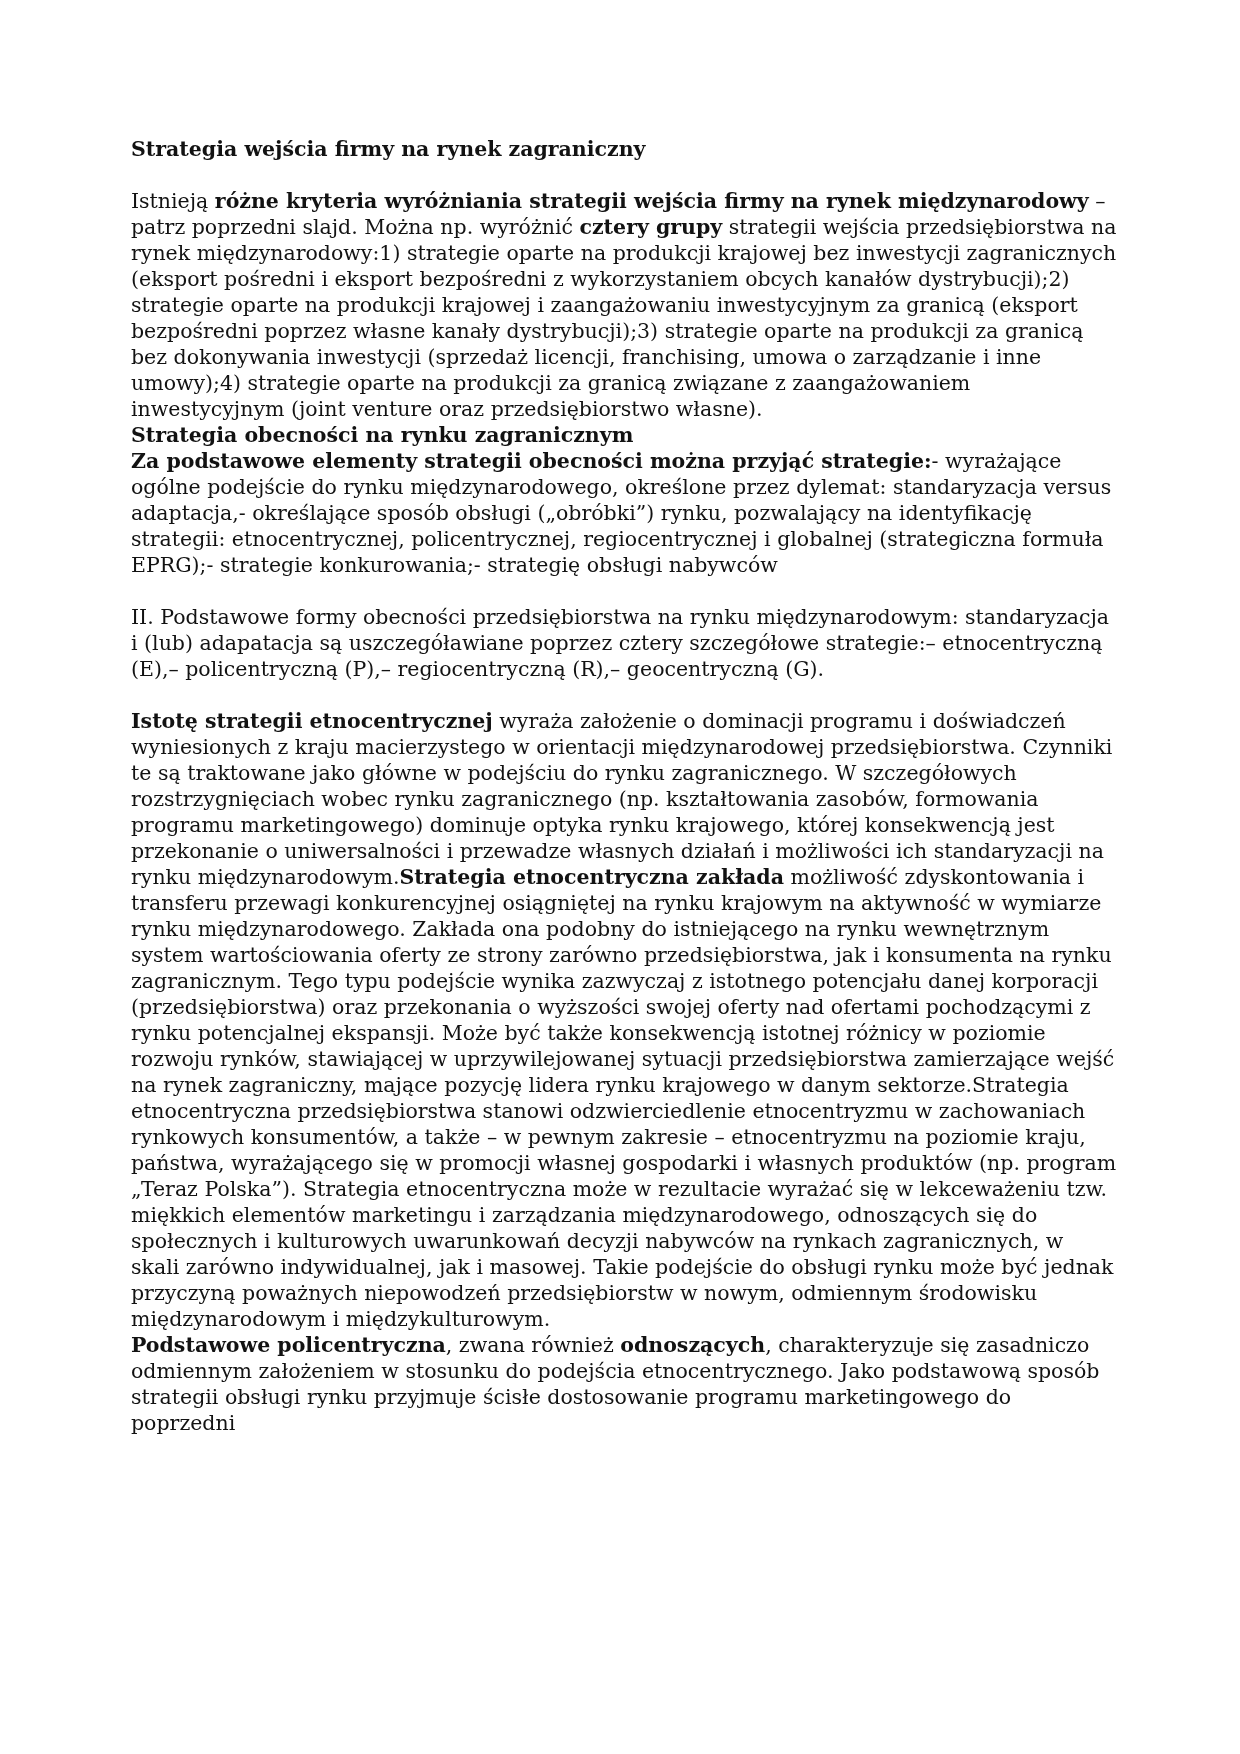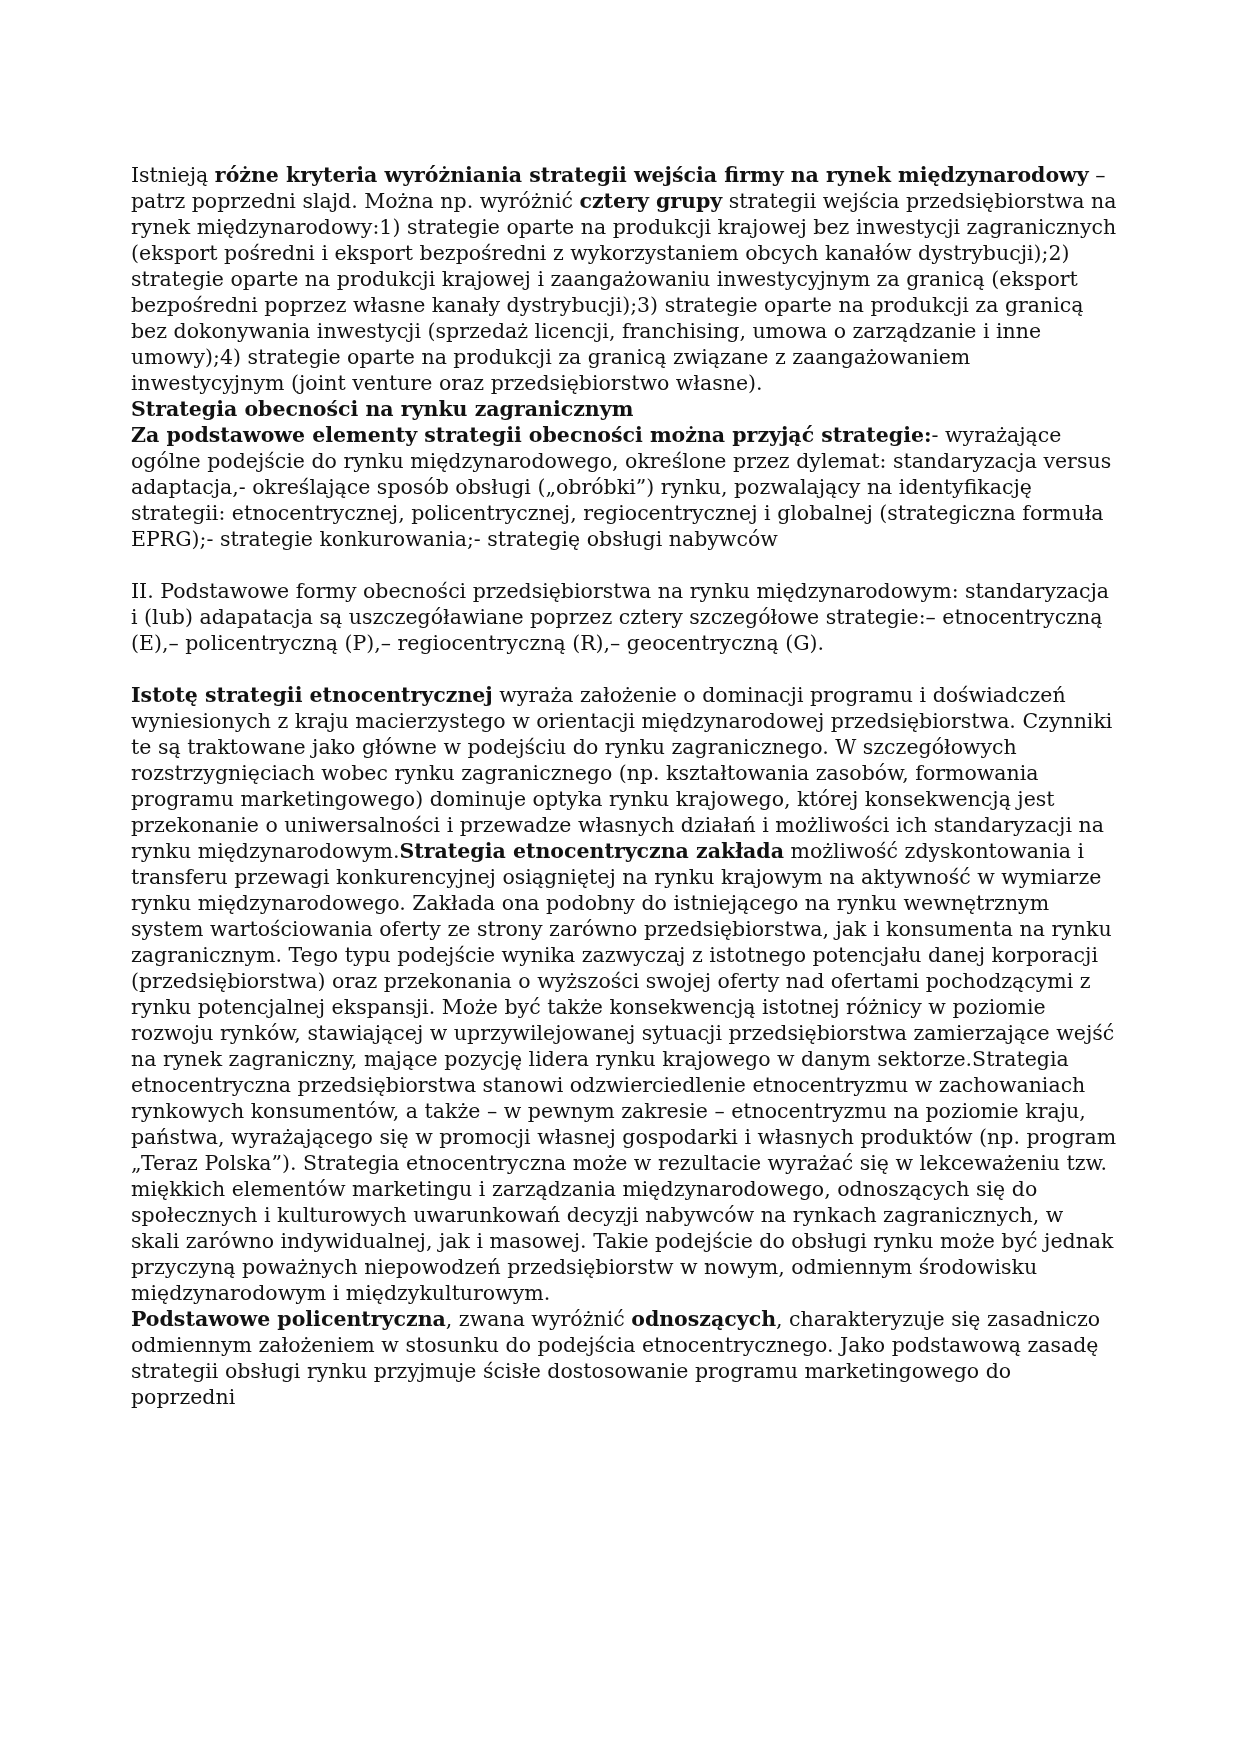--- a/index.html
+++ b/index.html
@@ -46,33 +46,34 @@
   .b { font-weight: bold; }
   .i { }
   .u { text-underline-offset: 2px; }
 </style>
 </head>
 <body>
 
 <div class="page">
   <div class="content">
 
+    <h1><span class="b">Strategia wejścia firmy na rynek zagraniczny</span></h1>
 
     <div class="spacer"></div>
 
     <p><span>Istnieją </span><span class="b">różne kryteria wyróżniania strategii wejścia firmy na rynek międzynarodowy</span><span> – patrz poprzedni slajd. Można np. wyróżnić </span><span class="b i">cztery grupy</span><span> strategii wejścia przedsiębiorstwa na rynek międzynarodowy:1) strategie oparte na produkcji krajowej bez inwestycji zagranicznych (eksport pośredni i eksport bezpośredni z wykorzystaniem obcych kanałów dystrybucji);2) strategie oparte na produkcji krajowej i zaangażowaniu inwestycyjnym za granicą (eksport bezpośredni poprzez własne kanały dystrybucji);3) strategie oparte na produkcji za granicą bez dokonywania inwestycji (sprzedaż licencji, franchising, umowa o zarządzanie i inne umowy);4) strategie oparte na produkcji za granicą związane z zaangażowaniem inwestycyjnym (joint venture oraz przedsiębiorstwo własne).</span></p>
 
     <h2><span class="b">Strategia obecności na rynku zagranicznym</span></h2>
 
     <p><span class="b">Za podstawowe </span><span class="b u">elementy strategii obecności</span><span class="b"> można przyjąć strategie:</span><span>- wyrażające ogólne podejście do rynku międzynarodowego, określone przez dylemat: standaryzacja </span><span class="i">versus</span><span> adaptacja,- określające sposób obsługi („obróbki”) rynku, pozwalający na identyfikację strategii: etnocentrycznej, policentrycznej, regiocentrycznej i globalnej (strategiczna formuła EPRG);- strategie konkurowania;- strategię obsługi nabywców</span></p>
 
     <div class="spacer"></div>
 
     <p><span class="i">II. Podstawowe formy obecności przedsiębiorstwa na rynku międzynarodowym: standaryzacja i (lub) adapatacja są uszczegóławiane poprzez cztery szczegółowe strategie:–</span><span> etnocentryczną (E),– policentryczną (P),– regiocentryczną (R),– geocentryczną (G).</span></p>
 
     <div class="spacer"></div>
 
     <p><span class="b u">Istotę strategii etnocentrycznej</span><span> wyraża </span><span class="i">założenie o dominacji programu i doświadczeń wyniesionych z kraju macierzystego w orientacji międzynarodowej przedsiębiorstwa.</span><span> Czynniki te są traktowane jako główne w podejściu do rynku zagranicznego. W szczegółowych rozstrzygnięciach wobec rynku zagranicznego (np. kształtowania zasobów, formowania programu marketingowego) dominuje optyka rynku krajowego, której konsekwencją jest </span><span class="i">przekonanie o uniwersalności i przewadze własnych działań i możliwości ich standaryzacji na rynku międzynarodowym.</span><span class="b">Strategia etnocentryczna zakłada</span><span> możliwość zdyskontowania i transferu przewagi konkurencyjnej osiągniętej na rynku krajowym na aktywność w wymiarze rynku międzynarodowego. Zakłada ona podobny do istniejącego na rynku wewnętrznym system wartościowania oferty ze strony zarówno przedsiębiorstwa, jak i konsumenta na rynku zagranicznym. Tego typu podejście wynika zazwyczaj z istotnego potencjału danej korporacji (przedsiębiorstwa) oraz przekonania o wyższości swojej oferty nad ofertami pochodzącymi z rynku potencjalnej ekspansji. Może być także konsekwencją istotnej różnicy w poziomie rozwoju rynków, stawiającej w uprzywilejowanej sytuacji przedsiębiorstwa zamierzające wejść na rynek zagraniczny, mające pozycję lidera rynku krajowego w danym sektorze.</span><span>Strategia etnocentryczna przedsiębiorstwa stanowi odzwierciedlenie etnocentryzmu w zachowaniach rynkowych konsumentów, a także – w pewnym zakresie – etnocentryzmu na poziomie kraju, państwa, wyrażającego się w promocji własnej gospodarki i własnych produktów (np. program „Teraz Polska”). Strategia etnocentryczna może w rezultacie wyrażać się w lekceważeniu tzw. miękkich elementów marketingu i zarządzania międzynarodowego, odnoszących się do społecznych i kulturowych uwarunkowań decyzji nabywców na rynkach zagranicznych, w skali zarówno indywidualnej, jak i masowej. Takie podejście do obsługi rynku może być jednak przyczyną poważnych niepowodzeń przedsiębiorstw w nowym, odmiennym środowisku międzynarodowym i międzykulturowym.</span></p>
 
-    <p><span class="b u">Podstawowe policentryczna</span><span>, zwana wyróżnić </span><span class="b u">odnoszących</span><span>, charakteryzuje się zasadniczo odmiennym założeniem w stosunku do podejścia etnocentrycznego. Jako podstawową zasadę strategii obsługi rynku przyjmuje </span><span class="i">ścisłe dostosowanie programu marketingowego do poprzedni</span></p>
+    <p><span class="b u">Podstawowe policentryczna</span><span>, zwana również </span><span class="b u">odnoszących</span><span>, charakteryzuje się zasadniczo odmiennym założeniem w stosunku do podejścia etnocentrycznego. Jako podstawową sposób strategii obsługi rynku przyjmuje </span><span class="i">ścisłe dostosowanie programu marketingowego do poprzedni</span></p>
 
   </div>
 </div>
 
 </body></html>

